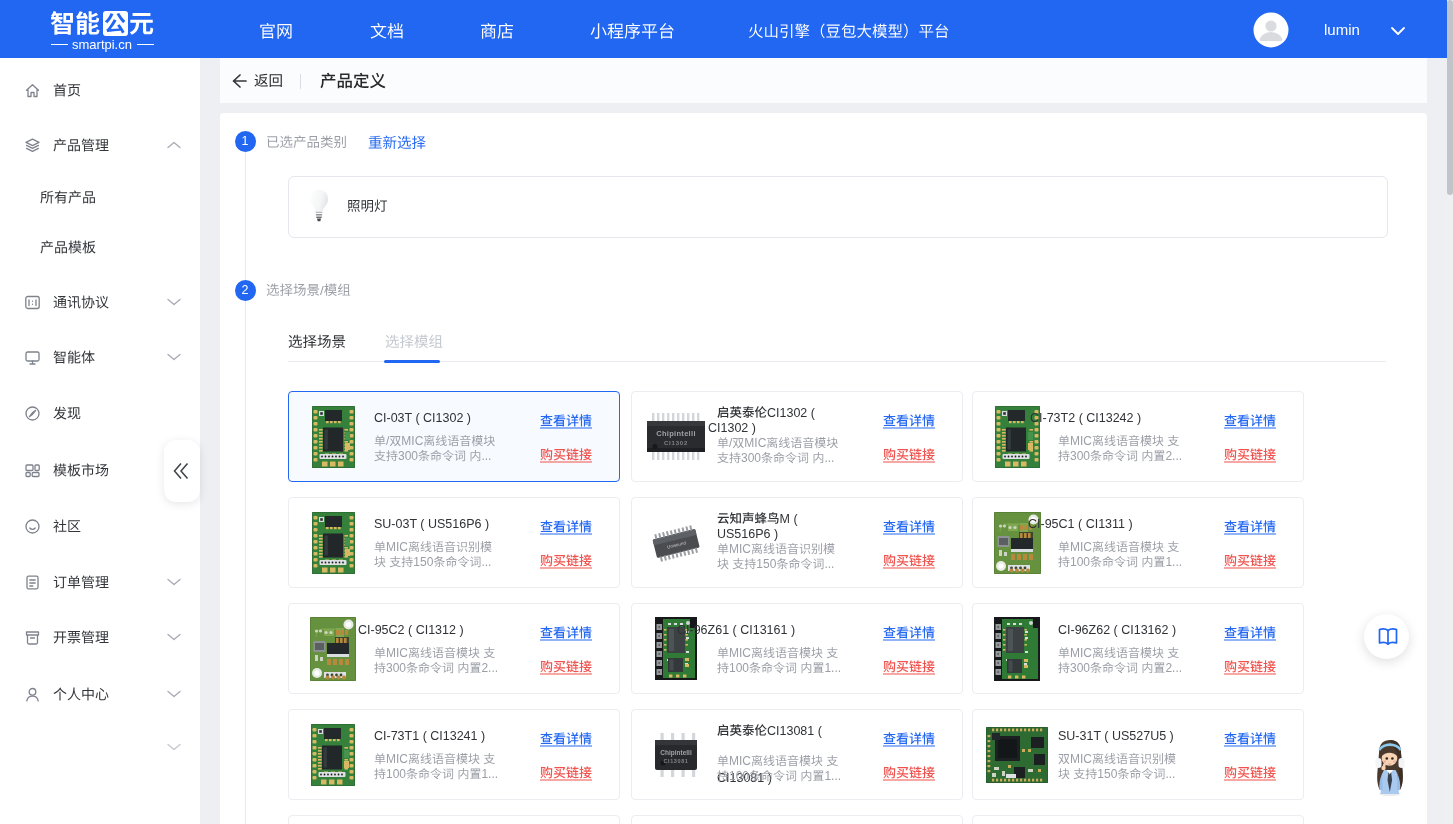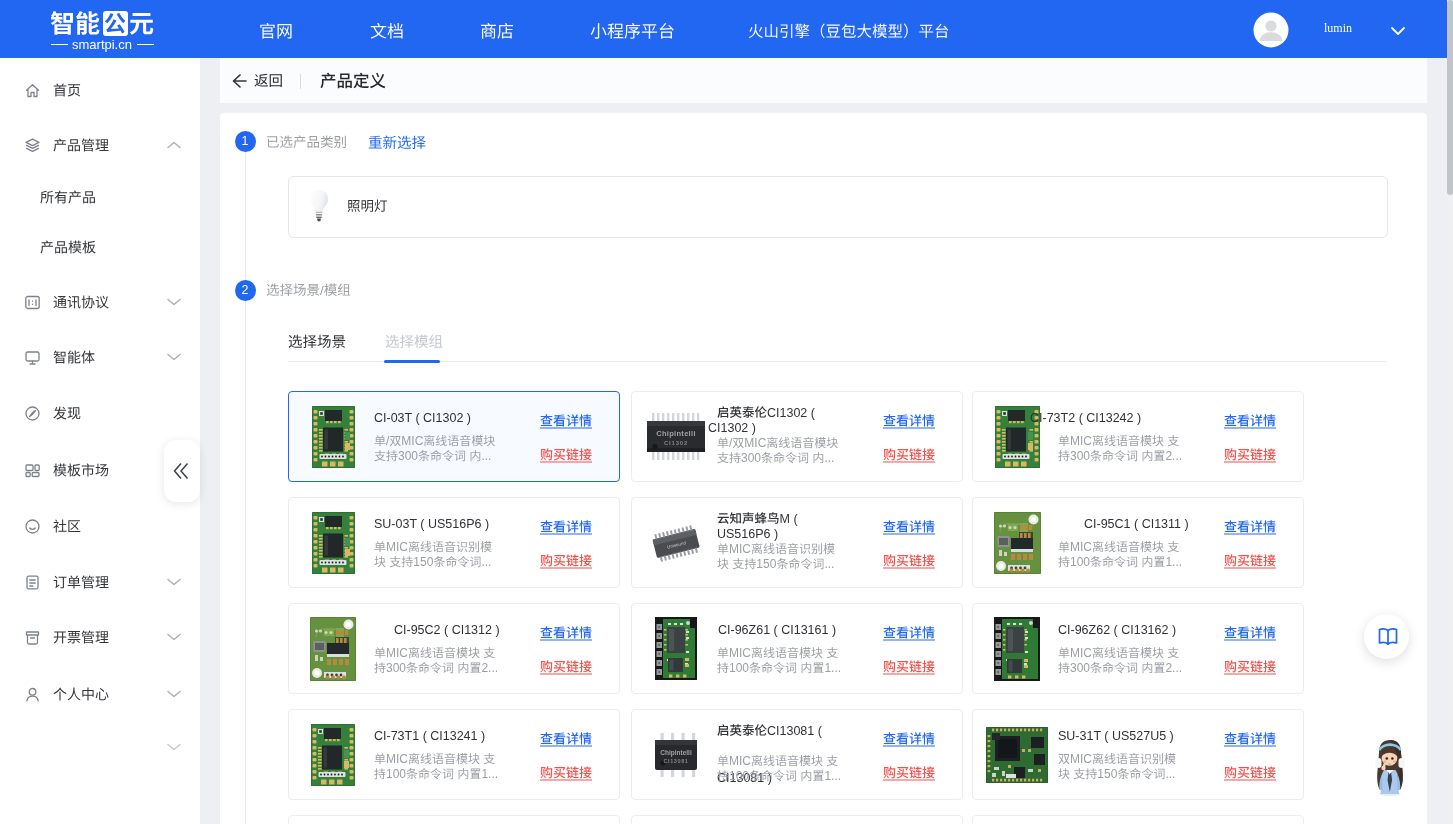--- a/index.html
+++ b/index.html
@@ -175,21 +175,21 @@
         <use href="#r5e73" transform="translate(170.5 15.8) scale(0.01550 -0.01550)"></use>
         <use href="#r53f0" transform="translate(186.0 15.8) scale(0.01550 -0.01550)"></use>
       </svg>
     </div>
 <svg style="position:absolute;left:1253px;top:12px;" width="36" height="36" viewBox="0 0 36 36">
 <circle cx="18" cy="18" r="16.5" fill="#fff"></circle>
 <circle cx="18" cy="14" r="5.6" fill="#d9dbdf"></circle>
 <path d="M6.5 29 a11.5 9 0 0 1 23 0 z" fill="#d9dbdf"></path>
 <circle cx="18" cy="18" r="16.5" fill="none" stroke="#fff" stroke-width="2"></circle>
 </svg>
-<div style="position:absolute;left:1324px;top:21px;color:#fff;font-size:12px;font-family:Liberation Serif, serif">lumin</div>
+<div style="position:absolute;left:1324px;top:21px;color:#fff;font-size:15px;font-family:Liberation Sans, sans-serif">lumin</div>
 <svg style="position:absolute;left:1390px;top:26px;" width="16" height="10" viewBox="0 0 16 10">
       <polyline points="2,2 8,8 14,2" fill="none" stroke="#fff" stroke-width="1.8" stroke-linecap="round" stroke-linejoin="round"></polyline>
     </svg>
 <div style="position:absolute;left:200px;top:58px;width:1253px;height:766px;background:#edeff3"></div>
 <div style="position:absolute;left:0;top:58px;width:200px;height:766px;background:#fff"></div>
 <svg style="position:absolute;left:24px;top:82px;" width="17" height="17" viewBox="0 0 17 17">
       <path d="M2.5 8.2 L8.5 2.8 L14.5 8.2 M4 7.5 V14.5 H7 V10.5 H10 V14.5 H13 V7.5" fill="none" stroke="#7d828c" stroke-width="1.3" stroke-linecap="round" stroke-linejoin="round"></path>
     </svg>
 <div style="position:absolute;left:52.5px;top:81.0px">
       <svg width="28" height="19" viewBox="0 0 28 19" fill="#33353a" style="display:block">
@@ -1014,21 +1014,21 @@
         <circle cx="26.5" cy="56" r="1.4"></circle>
         <circle cx="31" cy="56" r="1.4"></circle>
       </g>
 <g fill="#b8893c">
         <circle cx="17.5" cy="58.5" r="2"></circle>
         <circle cx="23" cy="58.5" r="2"></circle>
         <circle cx="28.5" cy="58.5" r="2"></circle>
         <circle cx="34" cy="58.5" r="2"></circle>
       </g>
 </svg>
-<div style="position:absolute;left:1084px;top:514.5px">
+<div style="position:absolute;left:1028px;top:514.5px">
       <svg width="106" height="17" viewBox="0 0 106 17" fill="#303236" style="display:block">
         <text x="0.0" y="12.8" font-family="Liberation Sans" font-size="12.5" fill="#303236">CI-95C1 ( CI1311 )</text>
       </svg>
     </div>
 <div style="position:absolute;left:1058.0px;top:539.0px">
       <svg width="121" height="16" viewBox="0 0 121 16" fill="#9b9ea6" style="display:block">
         <use href="#r5355" transform="translate(0.0 12.2) scale(0.01200 -0.01200)"></use>
         <text x="12.0" y="12.2" font-family="Liberation Sans" font-size="12" fill="#9b9ea6">MIC</text>
         <use href="#r79bb" transform="translate(34.0 12.2) scale(0.01200 -0.01200)"></use>
         <use href="#r7ebf" transform="translate(46.0 12.2) scale(0.01200 -0.01200)"></use>
@@ -1123,21 +1123,21 @@
         <circle cx="26.5" cy="58" r="1.4"></circle>
         <circle cx="31" cy="58" r="1.4"></circle>
       </g>
 <g fill="#b8893c">
         <circle cx="17.5" cy="60.5" r="2"></circle>
         <circle cx="23" cy="60.5" r="2"></circle>
         <circle cx="28.5" cy="60.5" r="2"></circle>
         <circle cx="34" cy="60.5" r="2"></circle>
       </g>
 </svg>
-<div style="position:absolute;left:394px;top:620.5px">
+<div style="position:absolute;left:358px;top:620.5px">
       <svg width="106" height="17" viewBox="0 0 106 17" fill="#303236" style="display:block">
         <text x="0.0" y="12.8" font-family="Liberation Sans" font-size="12.5" fill="#303236">CI-95C2 ( CI1312 )</text>
       </svg>
     </div>
 <div style="position:absolute;left:374.0px;top:645.0px">
       <svg width="121" height="16" viewBox="0 0 121 16" fill="#9b9ea6" style="display:block">
         <use href="#r5355" transform="translate(0.0 12.2) scale(0.01200 -0.01200)"></use>
         <text x="12.0" y="12.2" font-family="Liberation Sans" font-size="12" fill="#9b9ea6">MIC</text>
         <use href="#r79bb" transform="translate(34.0 12.2) scale(0.01200 -0.01200)"></use>
         <use href="#r7ebf" transform="translate(46.0 12.2) scale(0.01200 -0.01200)"></use>
@@ -1223,21 +1223,21 @@
 <rect x="14.5" y="42.5" width="4" height="11" fill="#454c4e"></rect>
 <g fill="#d9b863">
         <rect x="30" y="41" width="4" height="3"></rect>
         <rect x="30" y="47" width="4" height="3"></rect>
         <rect x="14" y="57.5" width="3.4" height="3"></rect>
         <rect x="21" y="57.5" width="3.4" height="3"></rect>
         <rect x="28" y="57.5" width="3.4" height="3"></rect>
       </g>
 <circle cx="33" cy="6" r="2" fill="#cfd3d6"></circle>
     </svg>
-<div style="position:absolute;left:718px;top:620.5px">
+<div style="position:absolute;left:677px;top:620.5px">
       <svg width="118" height="17" viewBox="0 0 118 17" fill="#303236" style="display:block">
         <text x="0.0" y="12.8" font-family="Liberation Sans" font-size="12.5" fill="#303236">CI-96Z61 ( CI13161 )</text>
       </svg>
     </div>
 <div style="position:absolute;left:716.5px;top:645.0px">
       <svg width="121" height="16" viewBox="0 0 121 16" fill="#9b9ea6" style="display:block">
         <use href="#r5355" transform="translate(0.0 12.2) scale(0.01200 -0.01200)"></use>
         <text x="12.0" y="12.2" font-family="Liberation Sans" font-size="12" fill="#9b9ea6">MIC</text>
         <use href="#r79bb" transform="translate(34.0 12.2) scale(0.01200 -0.01200)"></use>
         <use href="#r7ebf" transform="translate(46.0 12.2) scale(0.01200 -0.01200)"></use>

